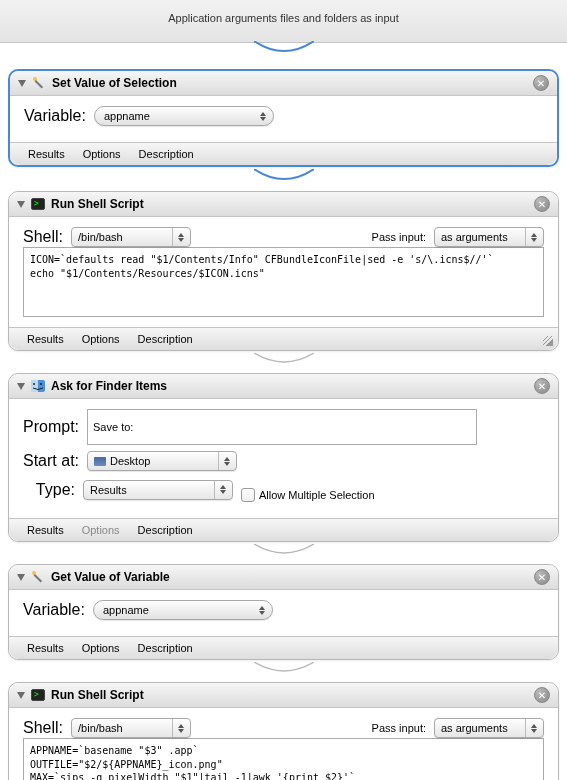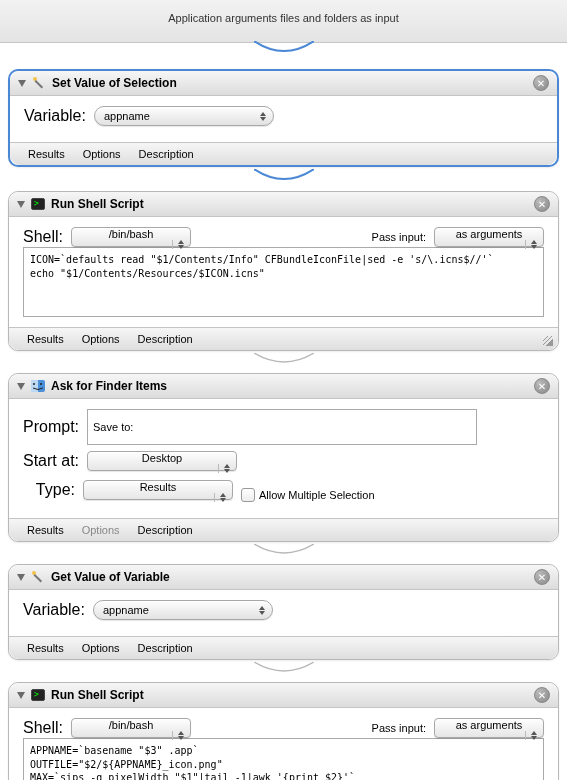--- a/index.html
+++ b/index.html
@@ -75,21 +75,20 @@
   background: linear-gradient(#fefefe, #e6e6e6);
   border: 1px solid #a8a8a8;
   border-radius: 4px;
   height: 20px;
   padding: 0 6px;
   font-size: 11px;
   min-width: 100px;
   position: relative;
   box-shadow: inset 0 1px 0 #fff, 0 1px 1px rgba(0,0,0,0.1);
   cursor: pointer;
-  flex-direction: column;
 }
 .aqua-select .arrows {
   margin-left: auto;
   display: flex; flex-direction: column;
   gap: 1px;
   border-left: 1px solid #bbb;
   padding-left: 5px;
   height: 100%;
   justify-content: center;
 }

